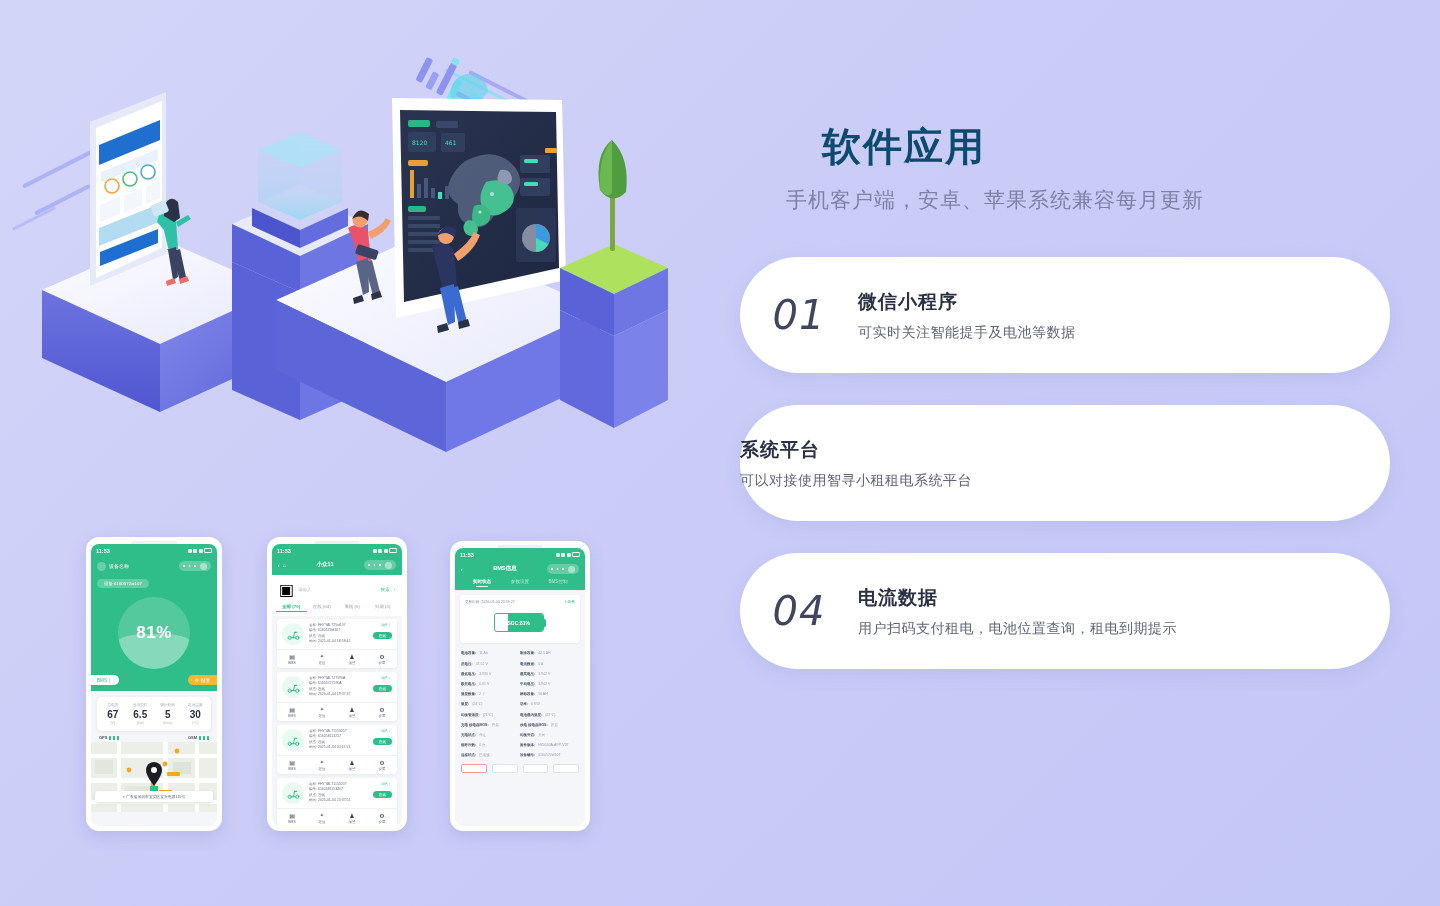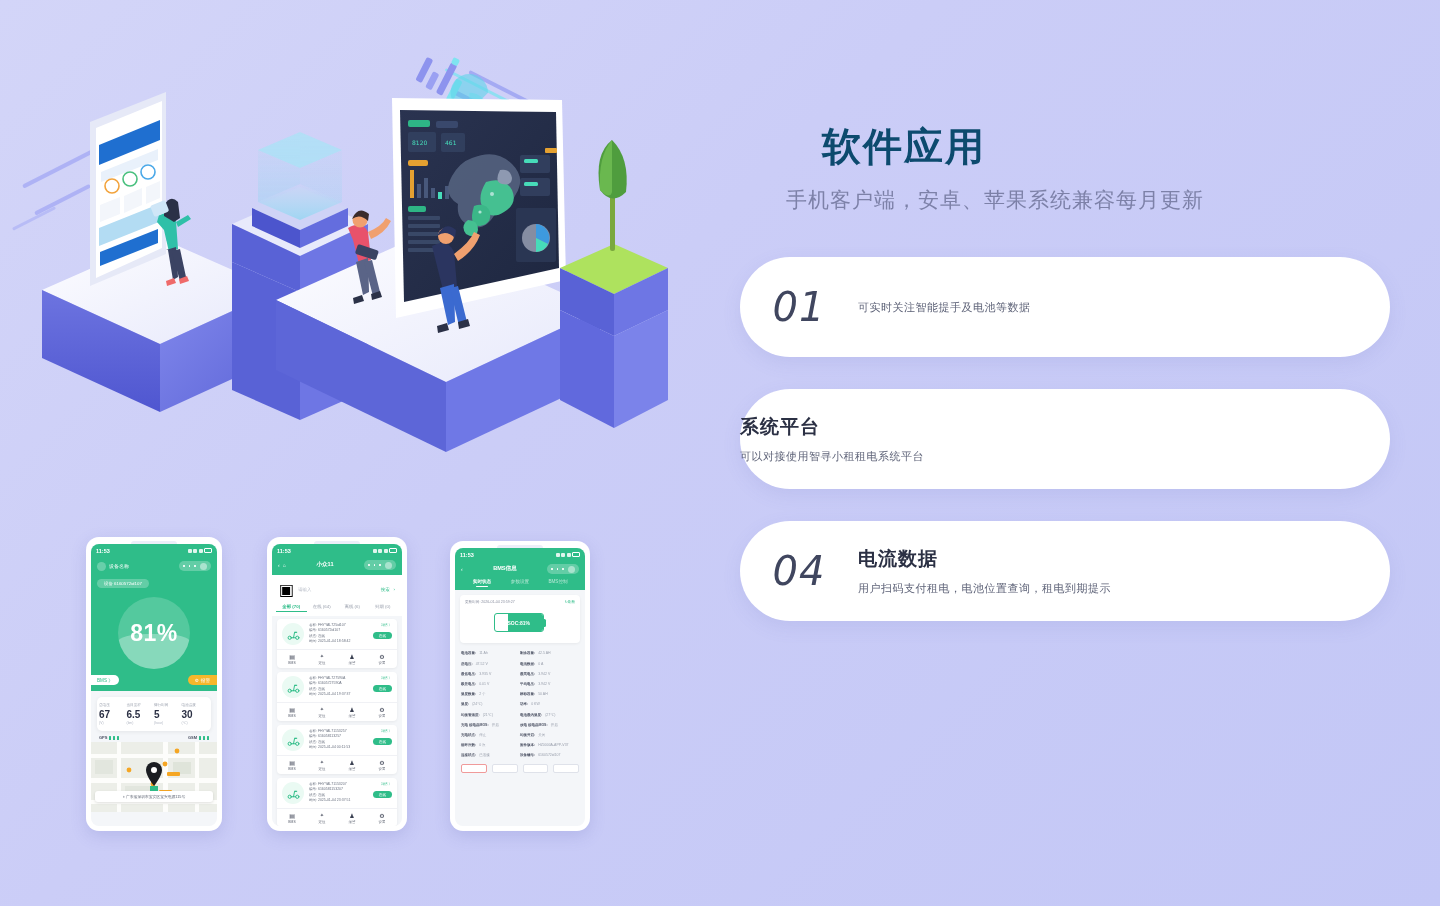--- a/index.html
+++ b/index.html
@@ -26,41 +26,41 @@
     margin-left: 40px;
   }
   .page-subtitle {
     position: absolute; left: 46px; top: 186px;
     font-size: 21px; color: #7d81a8; letter-spacing: 1px;
   }
 
   .cards { position: absolute; left: 0px; top: 257px; width: 660px; }
   .card {
     position: relative;
-    width: 650px; height: 100px;
+    width: 650px; height: 116px;
     background: #ffffff;
     border-radius: 58px;
     margin-bottom: 32px;
     box-shadow: 0 6px 18px rgba(110,115,190,0.13);
     display: flex; align-items: center;
   }
   .card-num {
     width: 118px; flex: 0 0 118px;
     text-align: center;
     font-size: 40px; font-style: italic; font-weight: 300;
     color: #40465f; letter-spacing: 1px;
     font-family: "DejaVu Sans", sans-serif;
   }
   .card-body { flex: 1; padding-right: 26px; }
   .card-title {
     font-size: 19px; font-weight: 700; color: #2b3044;
     letter-spacing: 1px; margin-bottom: 9px;
   }
   .card-desc {
-    font-size: 11px; color: #5e6378; letter-spacing: 0.5px;
+    font-size: 14px; color: #5e6378; letter-spacing: 0.5px;
   }
 
   
   .phones { position: absolute; left: 0; top: 0; width: 740px; height: 906px; }
   .phone {
     position: absolute;
     background: #ffffff;
     border-radius: 13px;
     box-shadow: 0 5px 16px rgba(90,95,175,0.18);
     overflow: hidden;
@@ -106,29 +106,29 @@
     width: 72px; height: 72px; border-radius: 50%;
     background: rgba(255,255,255,.18);
     display:flex; align-items:center; justify-content:center;
     overflow:hidden;
   }
   .gauge .fill {
     position:absolute; bottom:0; left:0; right:0; height:48%;
     background: rgba(255,255,255,.30);
     border-radius: 40% 40% 0 0 / 22% 22% 0 0;
   }
-  .gauge .pct { position:relative; color:#fff; font-size:23px; font-weight:700; letter-spacing:.5px;}
+  .gauge .pct { position:relative; color:#fff; font-size:17px; font-weight:700; letter-spacing:.5px;}
   .p1-bmsbar { background:#2fbd89; display:flex; align-items:center; justify-content:space-between; padding: 0 0 6px 0;}
   .bms-chip { background:#fff; color:#2fbd89; font-size:4.6px; border-radius:0 7px 7px 0; padding:2.5px 6px; }
   .warn-chip { background:#f6b72b; color:#fff; font-size:4.6px; border-radius:7px 0 0 7px; padding:2.5px 7px; display:flex;gap:2px;align-items:center;}
   .p1-stats {
     background:#fff; margin: 6px 6px 0 6px; border-radius:5px;
     display:flex; padding: 6px 2px; box-shadow:0 1px 4px rgba(0,0,0,.07);
   }
-  .stat { flex:1; }
+  .stat { flex:1; text-align:center; }
   .stat .lbl { font-size:3.6px; color:#9aa0ad; }
   .stat .val { font-size:10px; font-weight:700; color:#2b3044; margin:1.5px 0; }
   .stat .unit { font-size:3.4px; color:#b3b8c4; }
   .p1-sig { display:flex; justify-content:space-between; padding:4px 8px 2px 8px; }
   .sig { display:flex; align-items:center; gap:2px; font-size:4px; font-weight:700; color:#4b5163;}
   .sig i { width:2px; height:4px; background:#2fbd89; display:inline-block; border-radius:.5px;}
   .p1-map { height: 70px; position: relative; background:#e8ece6; overflow:hidden; }
   .p1-addr {
     position:absolute; left:4px; right:4px; bottom:10px;
     background:#fff; border-radius:3px; padding:3px 4px;
@@ -802,20 +802,21 @@
 </div>
 
 <div class="right-panel">
   <div class="page-title">软件应用</div>
   <div class="page-subtitle">手机客户端，安卓、苹果系统兼容每月更新</div>
 
   <div class="cards">
     <div class="card">
       <div class="card-num">01</div>
       <div class="card-body">
+        <div class="card-title">微信小程序</div>
         <div class="card-desc">可实时关注智能提手及电池等数据</div>
       </div>
     </div>
     <div class="card">
       <div class="card-body">
         <div class="card-title">系统平台</div>
         <div class="card-desc">可以对接使用智寻小租租电系统平台</div>
       </div>
     </div>
     <div class="card">

